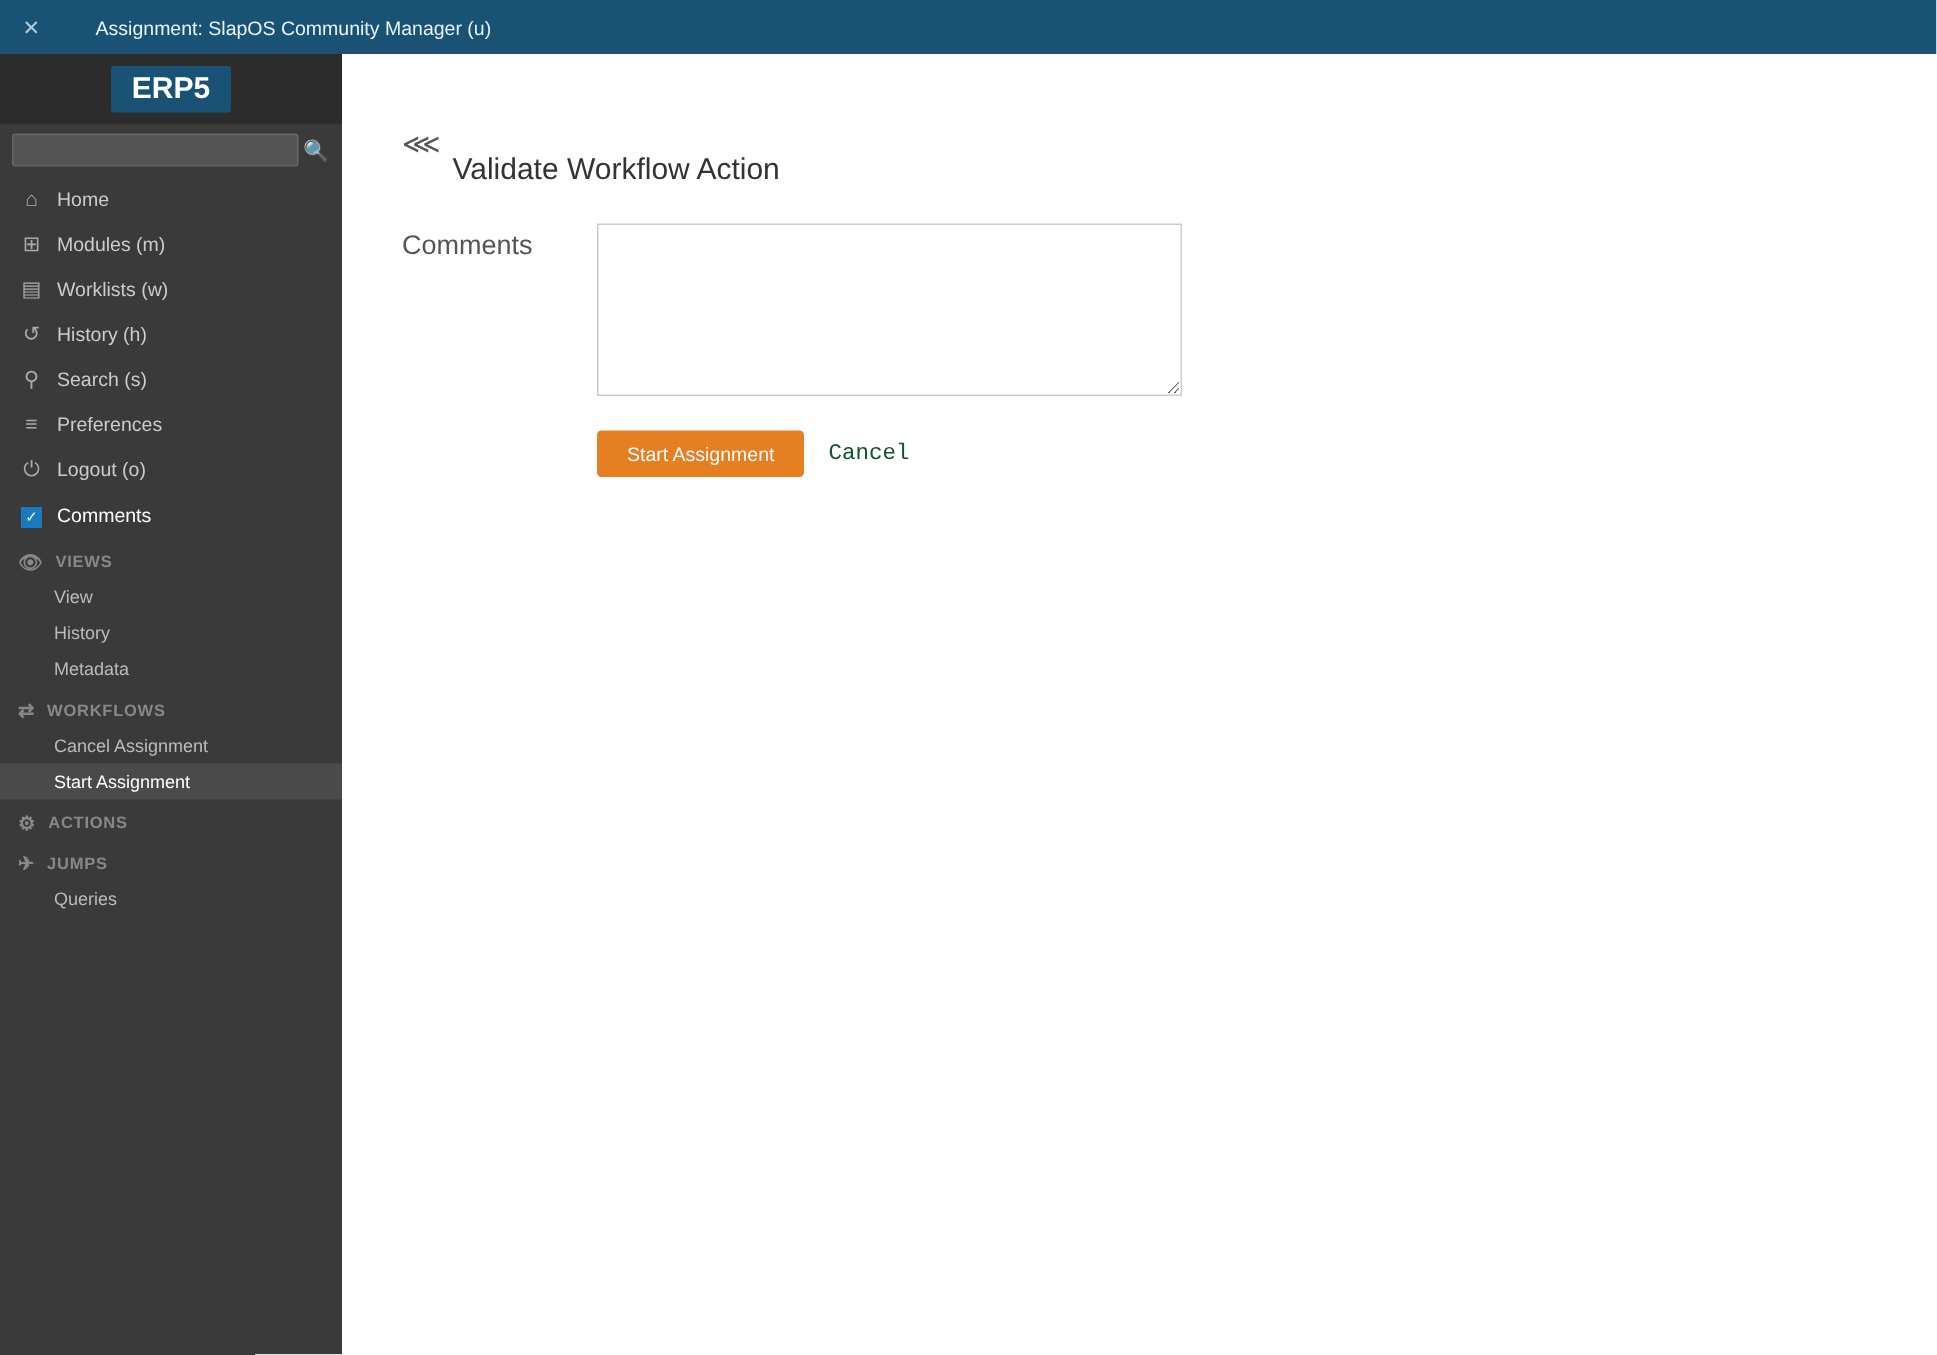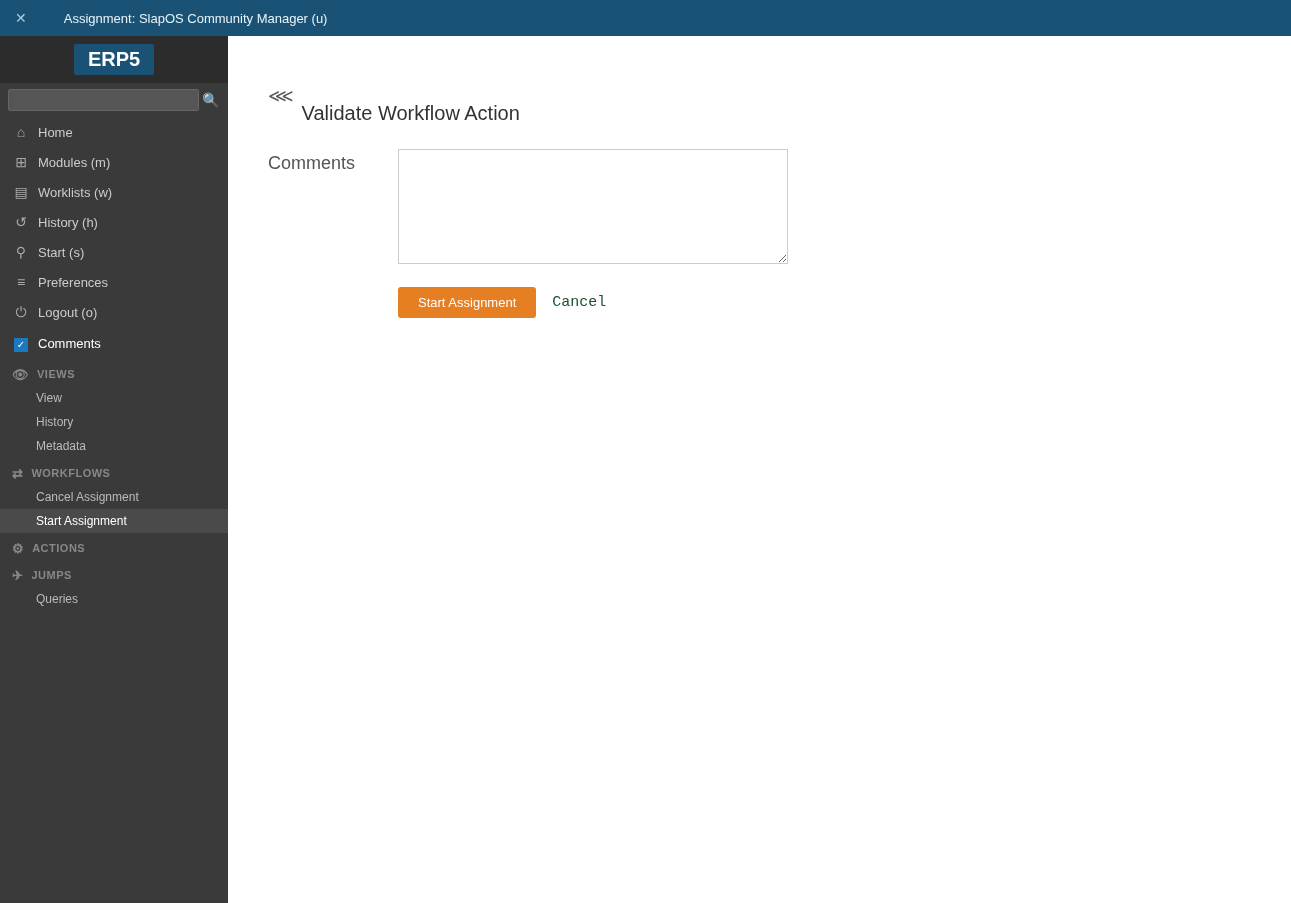--- a/index.html
+++ b/index.html
@@ -212,21 +212,21 @@
     <div class="nav-item">
       <span class="icon">▤</span>
       <span>Worklists (w)</span>
     </div>
     <div class="nav-item">
       <span class="icon">↺</span>
       <span>History (h)</span>
     </div>
     <div class="nav-item">
       <span class="icon">⚲</span>
-      <span>Start (s)</span>
+      <span>Search (s)</span>
     </div>
     <div class="nav-item">
       <span class="icon">≡</span>
       <span>Preferences</span>
     </div>
     <div class="nav-item">
       <span class="icon">⏻</span>
       <span>Logout (o)</span>
     </div>
     <div class="nav-item editable-item">

